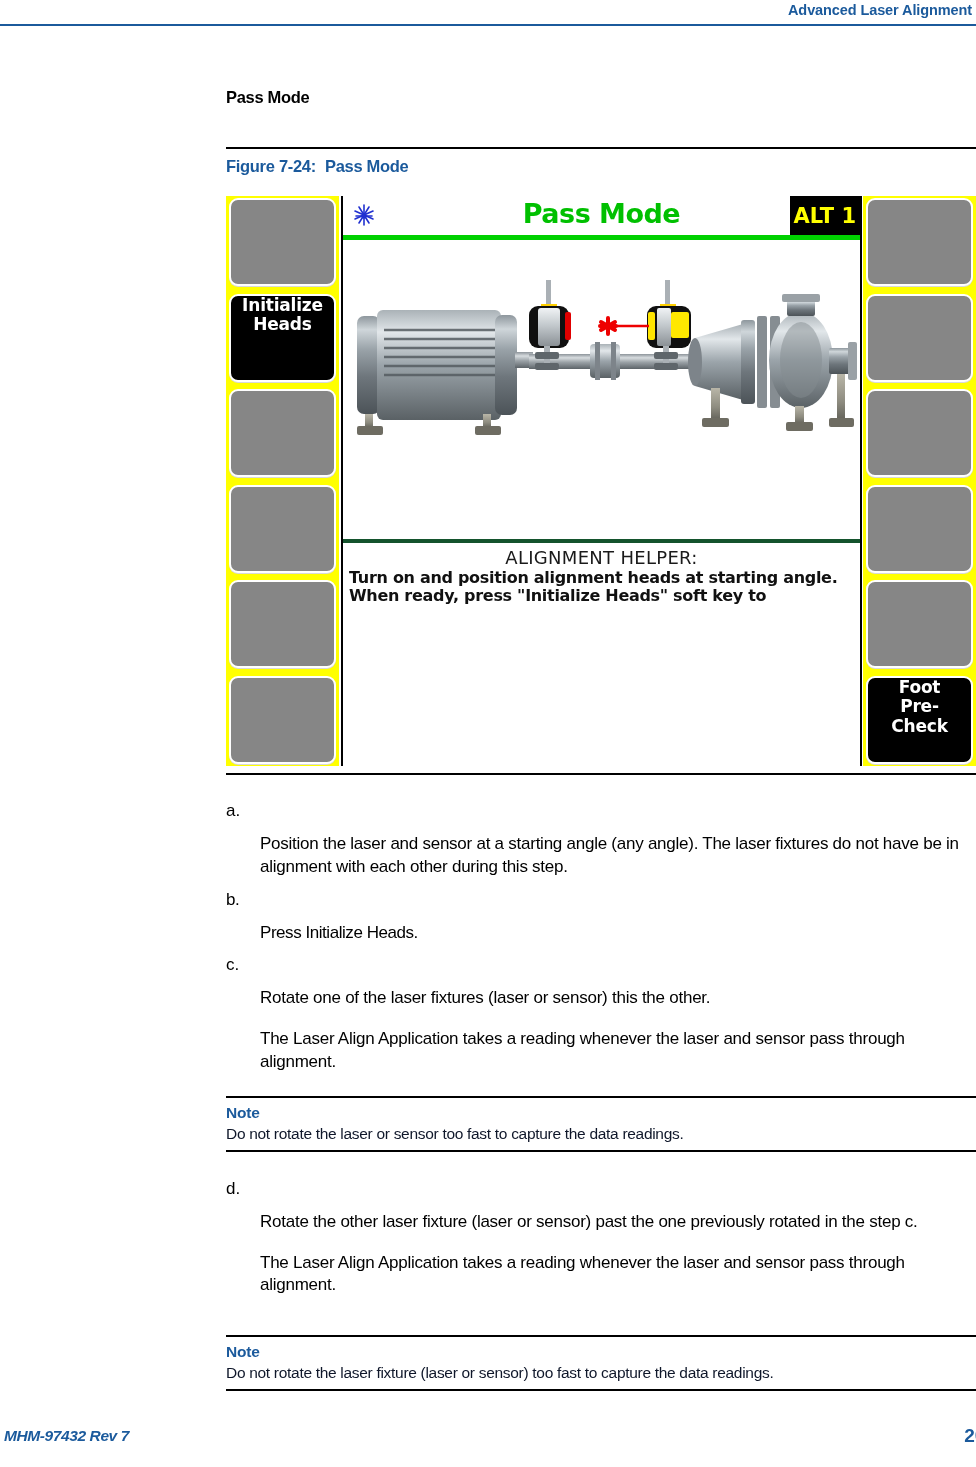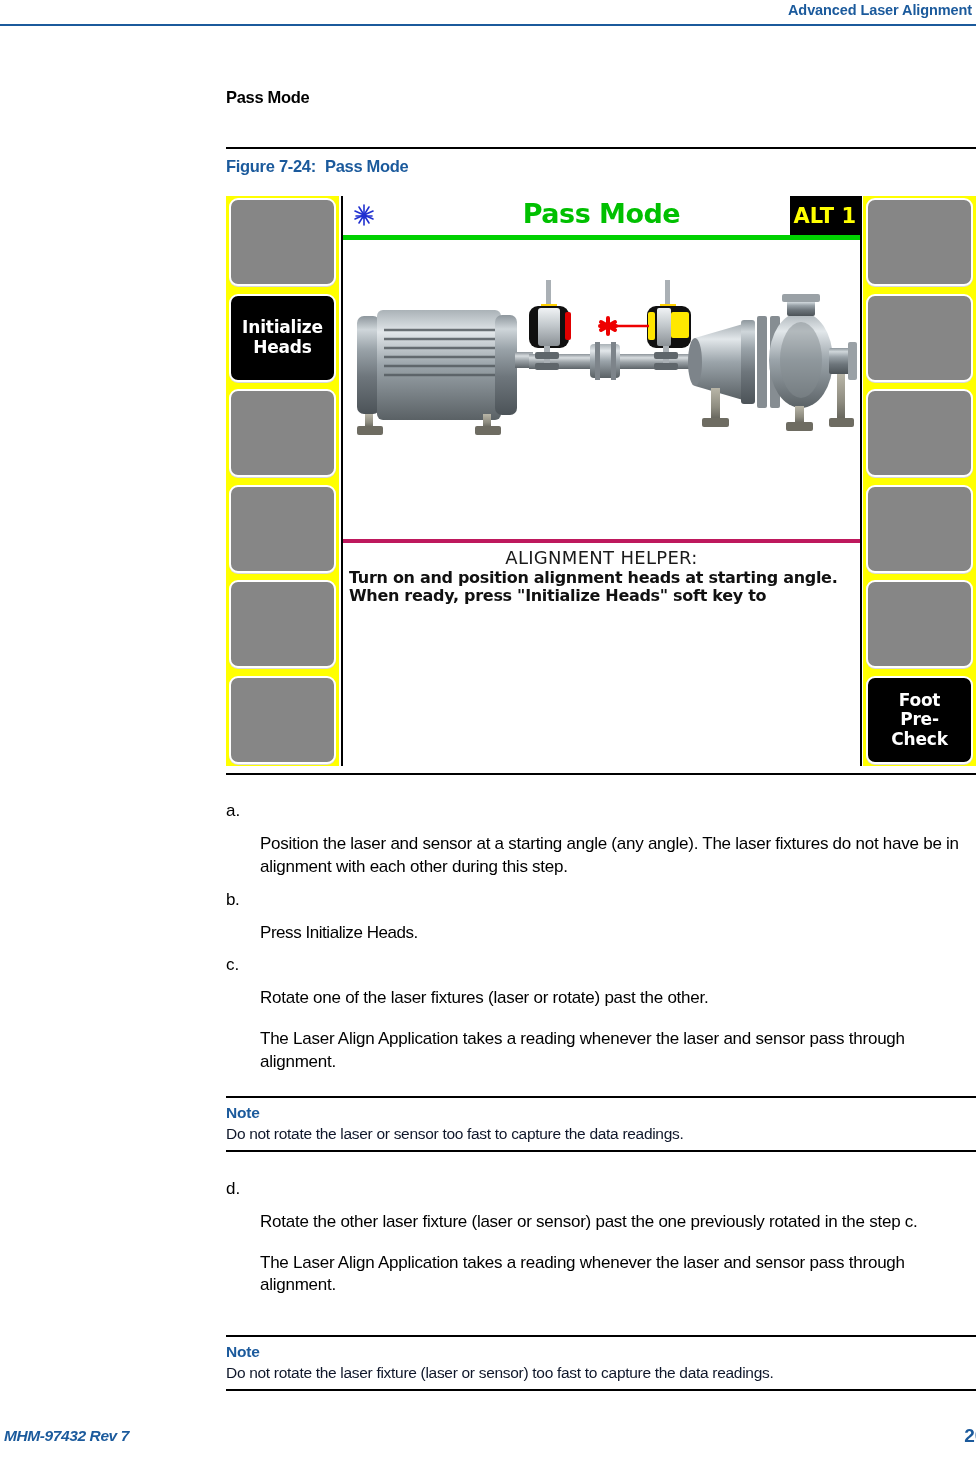--- a/index.html
+++ b/index.html
@@ -100,21 +100,21 @@
 
   .softkey {
     position: relative;
     height: 88px;
     margin: 0 3px;
     border: 2px solid #ffffff;
     border-radius: 9px;
     background: #868686;
     box-shadow: 0 1px 0 #d9d9d9;
     display: flex;
-    align-items: center;
+    align-items: flex-start;
     justify-content: center;
     text-align: center;
     box-sizing: border-box;
   }
   .softkey.active {
     background: #000000;
   }
   .softkey .sk-label {
     color: #ffffff;
     font-family: "DejaVu Sans", sans-serif;
@@ -192,21 +192,21 @@
     width: 517px;
     height: 200px;
   }
 
   .helper-box {
     position: absolute;
     left: 0px;
     bottom: 0px;
     width: 517px;
     height: 111px;
-    border-top: 4px solid #be185d;
+    border-top: 4px solid #14532d;
     box-sizing: border-box;
     background: #fff;
     padding: 4px 6px 0 6px;
   }
   .helper-title {
     text-align: center;
     font-family: "DejaVu Sans", sans-serif;
     font-size: 18px;
     color: #1a1a1a;
     letter-spacing: 0.3px;
@@ -539,21 +539,21 @@
     <div class="step-text">Position the laser and sensor at a starting angle (any angle). The laser fixtures do not have be in alignment with each other during this step.</div>
   </div>
 
   <div class="step">
     <div class="step-marker condensed">b.</div>
     <div class="step-text condensed">Press Initialize Heads.</div>
   </div>
 
   <div class="step">
     <div class="step-marker">c.</div>
-    <div class="step-text">Rotate one of the laser fixtures (laser or rotate) past the other.</div>
+    <div class="step-text">Rotate one of the laser fixtures (laser or sensor) this the other.</div>
   </div>
 
   <div class="para-indent">The Laser Align Application takes a reading whenever the laser and sensor pass through alignment.</div>
 
   <div class="note-block" style="margin-top:22px;">
     <div class="note-label">Note</div>
     <div class="note-text">Do not rotate the laser or sensor too fast to capture the data readings.</div>
   </div>
 
   <div class="step" style="margin-top:26px;">

